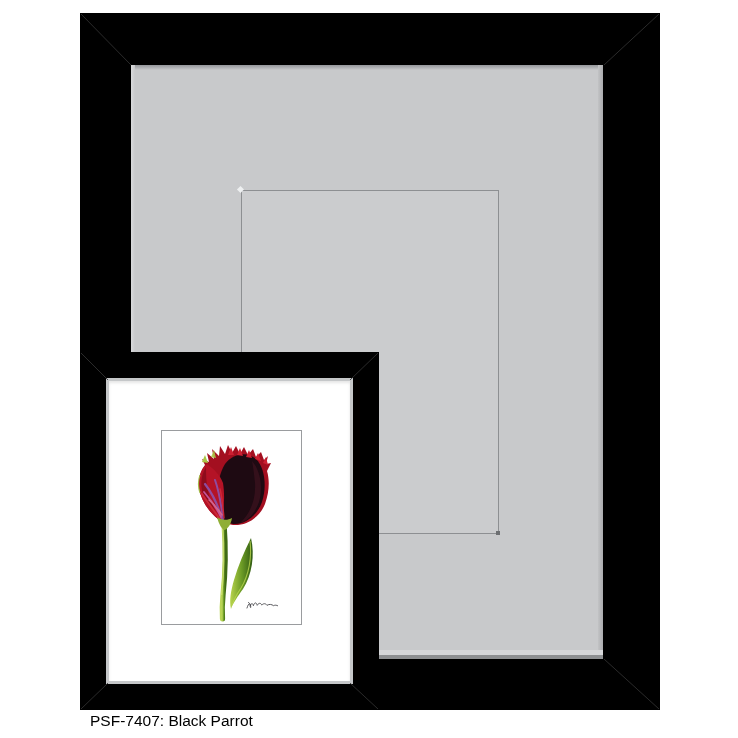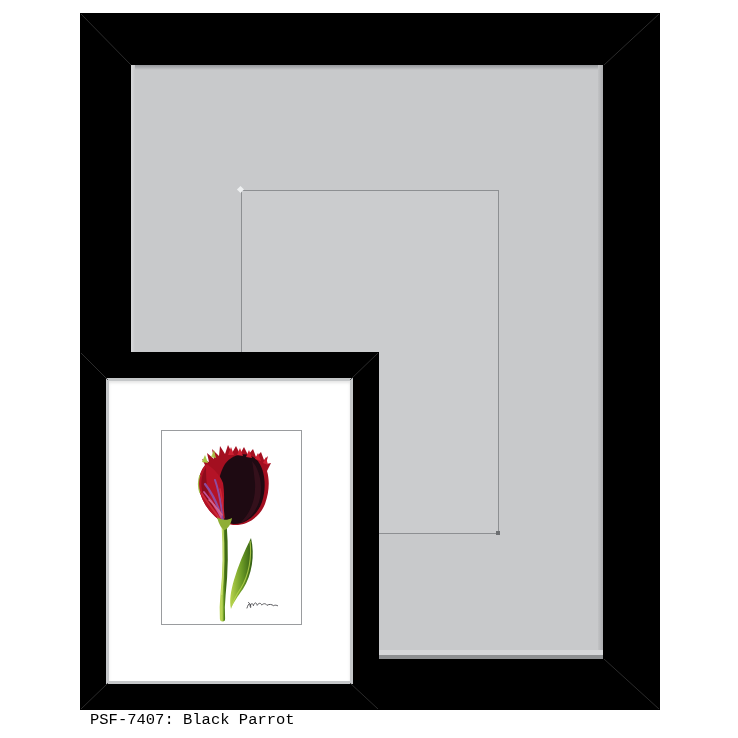--- a/index.html
+++ b/index.html
@@ -1,18 +1,18 @@
 <!DOCTYPE html>
 <html><head>
 <meta charset="utf-8">
 <style>
   html,body{margin:0;padding:0;background:#ffffff;}
   .canvas{
     position:relative;width:738px;height:738px;background:#ffffff;
-    font-family:Liberation Mono, monospace;overflow:hidden;
+    font-family:Liberation Sans, sans-serif;overflow:hidden;
   }
   
   .big-frame{position:absolute;left:80px;top:13px;width:580px;height:697px;background:#000;}
   .big-mat{position:absolute;left:51px;top:52px;width:472px;height:594px;background:#c8c9cb;}
   .mat-bevel-top{position:absolute;left:0;top:0;right:0;height:5px;
     background:linear-gradient(to bottom,#94969a,#c8c9cb);}
   .mat-bevel-left{position:absolute;left:0;top:0;bottom:0;width:4px;
     background:linear-gradient(to right,#d9dadc,#c8c9cb);}
   .mat-bevel-right{position:absolute;right:0;top:0;bottom:0;width:5px;
     background:linear-gradient(to left,#aaabae,#c2c3c5);}

